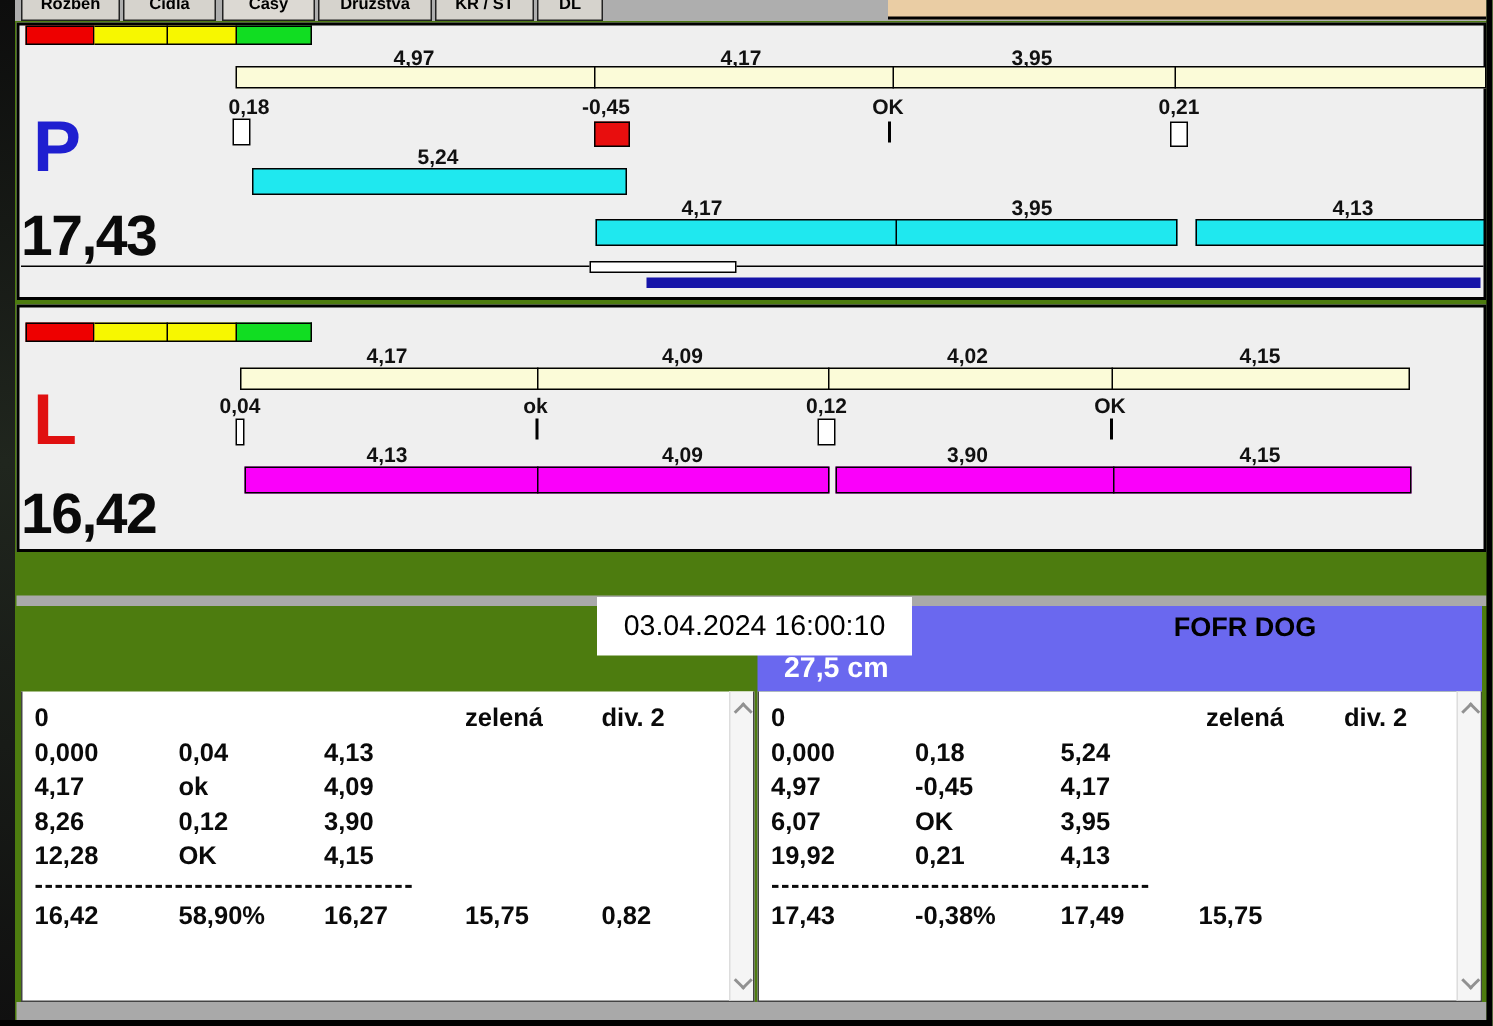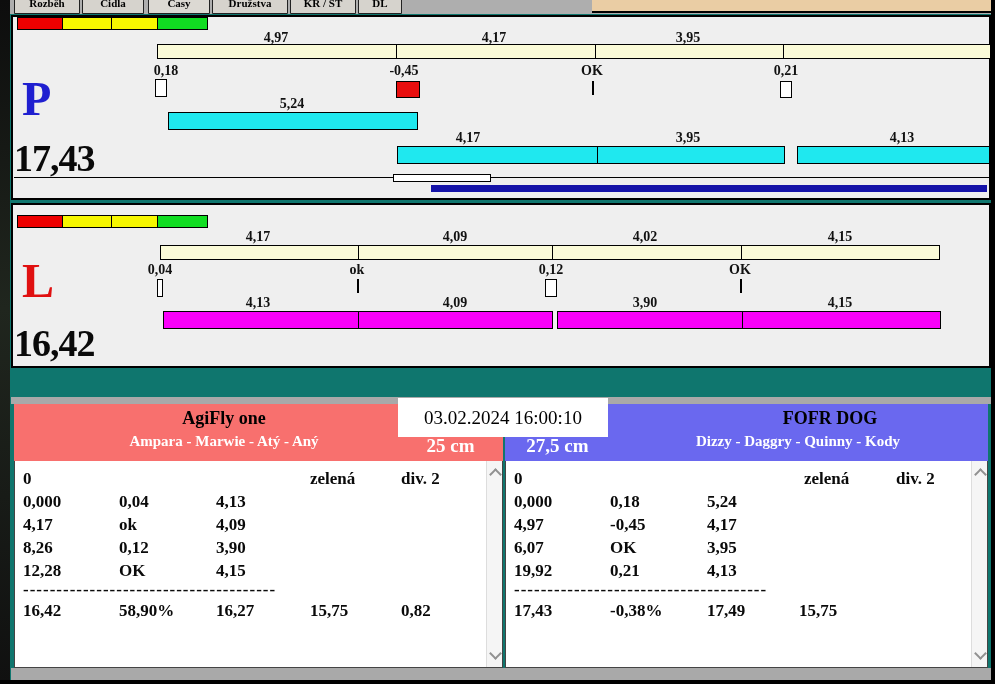--- a/index.html
+++ b/index.html
@@ -1,18 +1,18 @@
 <!DOCTYPE html>
 <html><head>
 <meta charset="utf-8">
 <style>
   *{margin:0;padding:0;box-sizing:border-box}
   html,body{background:#777}
-  .screen{position:relative;width:995px;height:684px;background:#0f766e;
-          font-family:Liberation Serif, serif;overflow:hidden;margin:0 auto}
+  .screen{position:relative;width:995px;height:684px;background:#4d7c0f;
+          font-family:Liberation Sans, sans-serif;overflow:hidden;margin:0 auto}
   .abs{position:absolute}
   
   .panel{position:absolute;left:11px;width:980px;border:2px solid #000;background:#EFEFEF}
   
   .strip{position:absolute;display:flex}
   .strip span{display:block;height:13px;border:1px solid #000;border-left-width:0}
   .strip span:first-child{border-left-width:1px}
   
   .lbl{position:absolute;width:100px;text-align:center;font-weight:bold;font-size:14px;color:#111;white-space:nowrap}
   .letter{position:absolute;font-size:48px;font-weight:bold;line-height:1}
@@ -142,32 +142,26 @@
     <div class="bar mag" style="left:150px;top:106px;width:390px;height:18px">
       <span class="seg-div" style="left:194px"></span>
     </div>
     <div class="bar mag" style="left:544px;top:106px;width:384px;height:18px">
       <span class="seg-div" style="left:184px"></span>
     </div>
   </div>
 
   <div class="abs" style="left:11px;top:397px;width:980px;height:7px;background:#A9A9A9"></div>
 
-  <div class="abs" style="left:14px;top:404px;width:489px;height:57px;background:#F8706E">
-    <div class="team-name" style="left:0;top:4px;width:420px">AgiFly one</div>
-    <div class="team-dogs" style="left:0;top:29px;width:420px">Ampara - Marwie - Atý - Aný</div>
-    <div class="team-h" style="left:384px;top:31px;width:105px">25 cm</div>
-  </div>
   <div class="abs" style="left:505px;top:404px;width:483px;height:57px;background:#6A68EF">
     <div class="team-h" style="left:0;top:31px;width:105px">27,5 cm</div>
     <div class="team-name" style="left:103px;top:4px;width:444px">FOFR DOG</div>
-    <div class="team-dogs" style="left:103px;top:29px;width:380px">Dizzy - Daggry - Quinny - Kody</div>
-  </div>
-
-  <div class="abs" style="left:398px;top:398px;width:210px;height:39px;background:#fff;color:#000;font-size:19px;line-height:39px;text-align:center">03.02.2024 16:00:10</div>
+  </div>
+
+  <div class="abs" style="left:398px;top:398px;width:210px;height:39px;background:#fff;color:#000;font-size:19px;line-height:39px;text-align:center">03.04.2024 16:00:10</div>
 
   <div class="tbl" style="left:14px;top:461px;width:489px;height:207px">
     <div class="cell" style="left:8px;top:8px">0</div>
     <div class="cell" style="left:295px;top:8px">zelená</div>
     <div class="cell" style="left:386px;top:8px">div. 2</div>
 
     <div class="cell" style="left:8px;top:31px">0,000</div>
     <div class="cell" style="left:104px;top:31px">0,04</div>
     <div class="cell" style="left:201px;top:31px">4,13</div>
 

